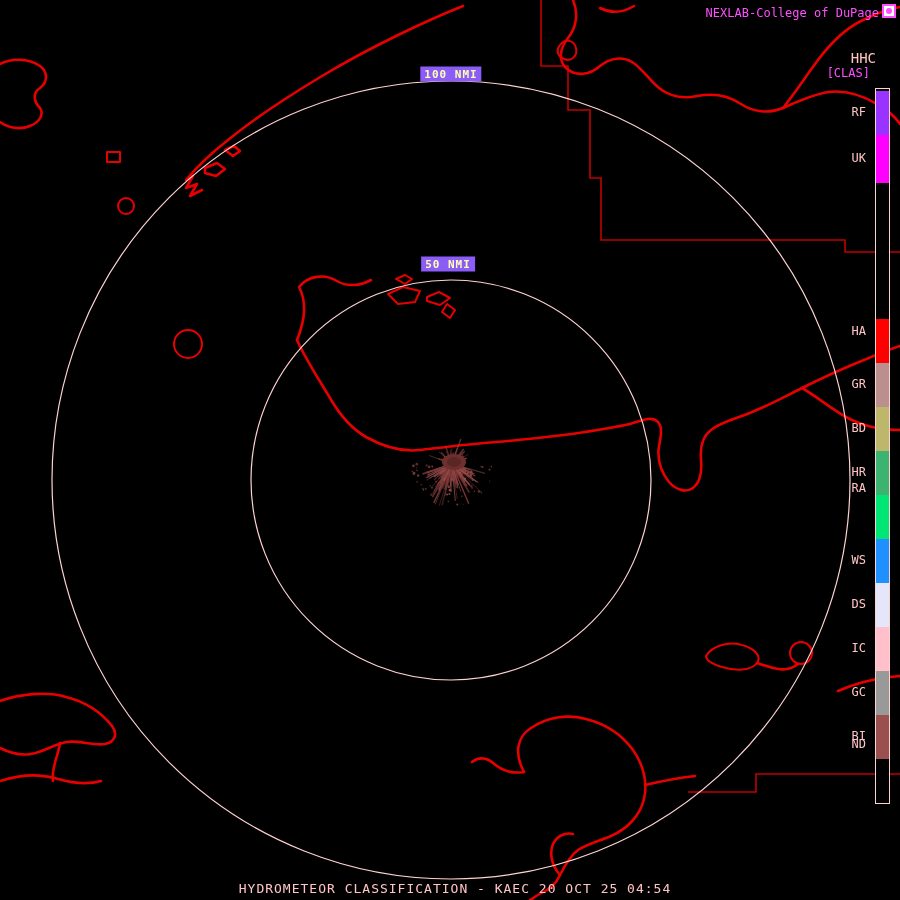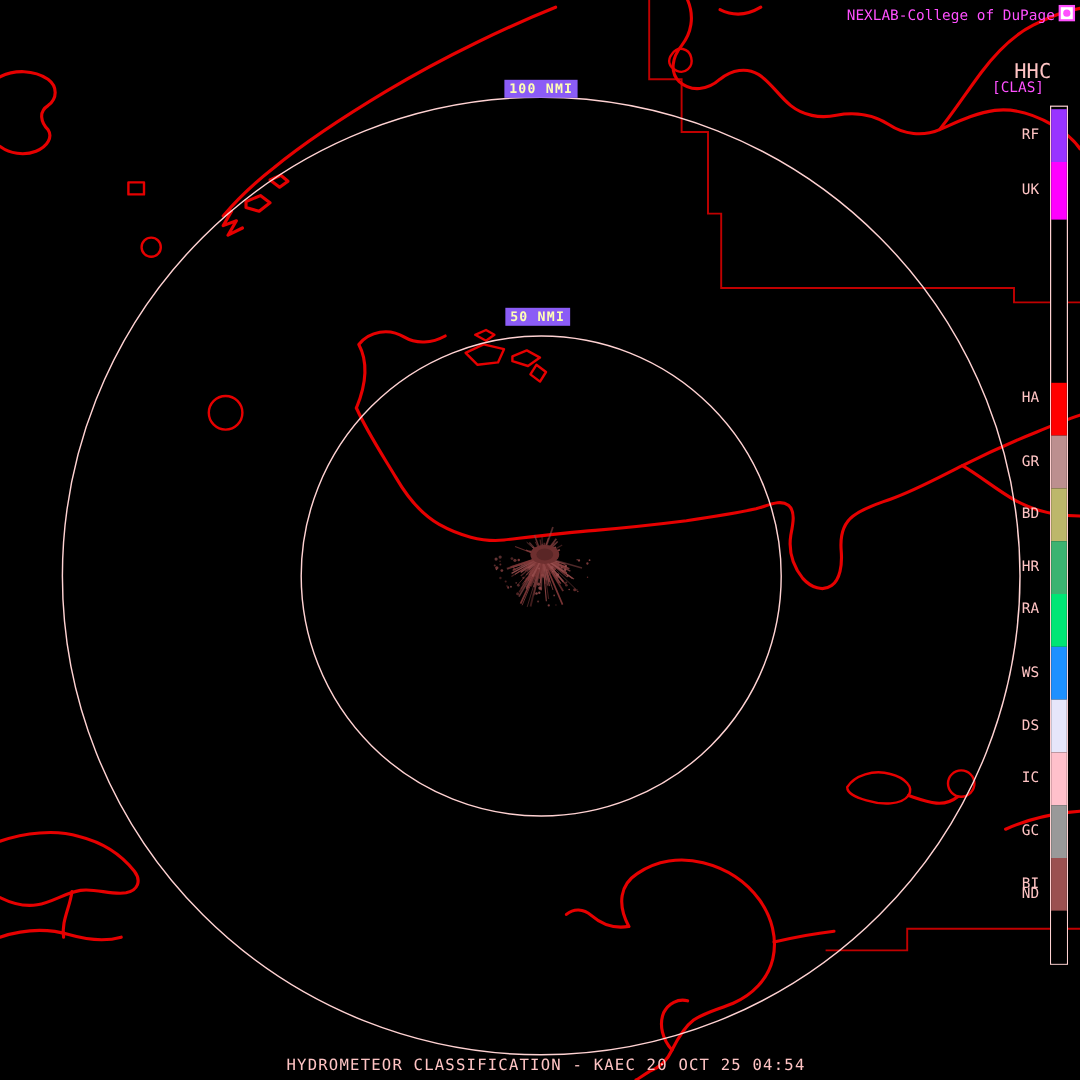--- a/index.html
+++ b/index.html
@@ -14,21 +14,21 @@
   .coast-fill { fill: none; stroke: var(--coast); stroke-width: 2; stroke-linejoin: round; }
   .countyline { fill: none; stroke: var(--border-line); stroke-width: 1.6; }
   .ringline { fill: none; stroke: var(--ring); stroke-width: 1.2; }
   .ring-label {
     position: absolute; transform: translate(-50%,-50%);
     background: #8b5cf6; color: var(--ring-label); font-size: 11px; font-weight: bold;
     letter-spacing: 1px; padding: 1px 4px; white-space: nowrap;
   }
   #brand-line { position: absolute; top: 6px; right: 21px; color: var(--brand); font-size: 12px; white-space: nowrap; }
   #logo-icon { position: absolute; top: 4px; right: 4px; }
-  #product-code { position: absolute; top: 50px; right: 24px; color: var(--pale-text); font-size: 17px; }
+  #product-code { position: absolute; top: 50px; right: 24px; color: var(--pale-text); font-size: 14px; }
   #clas-tag { position: absolute; top: 66px; right: 30px; color: var(--brand); font-size: 12px; }
   #colorbar { position: absolute; left: 875px; top: 88px; width: 15px; height: 716px; border: 1px solid var(--bar-border); background: #000; }
   .seg { position: absolute; left: 0; width: 100%; }
   .legend-label { position: absolute; right: 34px; transform: translateY(-50%); color: var(--pale-text); font-size: 12px; }
   #footer-title { position: absolute; left: 0; width: 100%; top: 881px; text-align: center; color: var(--pale-text); font-size: 13px; letter-spacing: 1px; padding-left: 10px; }
 </style>
 </head>
 <body>
 
 <div id="screen">
@@ -370,20 +370,20 @@
       <div class="seg" style="top: 670px; height: 44px; background: rgb(0, 0, 0);"></div>
     </div>
 
   <div id="footer-title">HYDROMETEOR CLASSIFICATION - KAEC 20 OCT 25 04:54</div>
 <div class="legend-label" style="top: 112px;">RF</div>
     <div class="legend-label" style="top: 158px;">UK</div>
     <div class="legend-label" style="top: 331px;">HA</div>
     <div class="legend-label" style="top: 384px;">GR</div>
     <div class="legend-label" style="top: 428px;">BD</div>
     <div class="legend-label" style="top: 472px;">HR</div>
-    <div class="legend-label" style="top: 507px;">RA</div>
+    <div class="legend-label" style="top: 488px;">RA</div>
     <div class="legend-label" style="top: 560px; text-align: center;">WS</div>
     <div class="legend-label" style="top: 604px;">DS</div>
     <div class="legend-label" style="top: 648px;">IC</div>
     <div class="legend-label" style="top: 692px;">GC</div>
     <div class="legend-label" style="top: 736px;">BI</div>
     <div class="legend-label" style="top: 744px;">ND</div>
   </div>
 
 </body></html>

